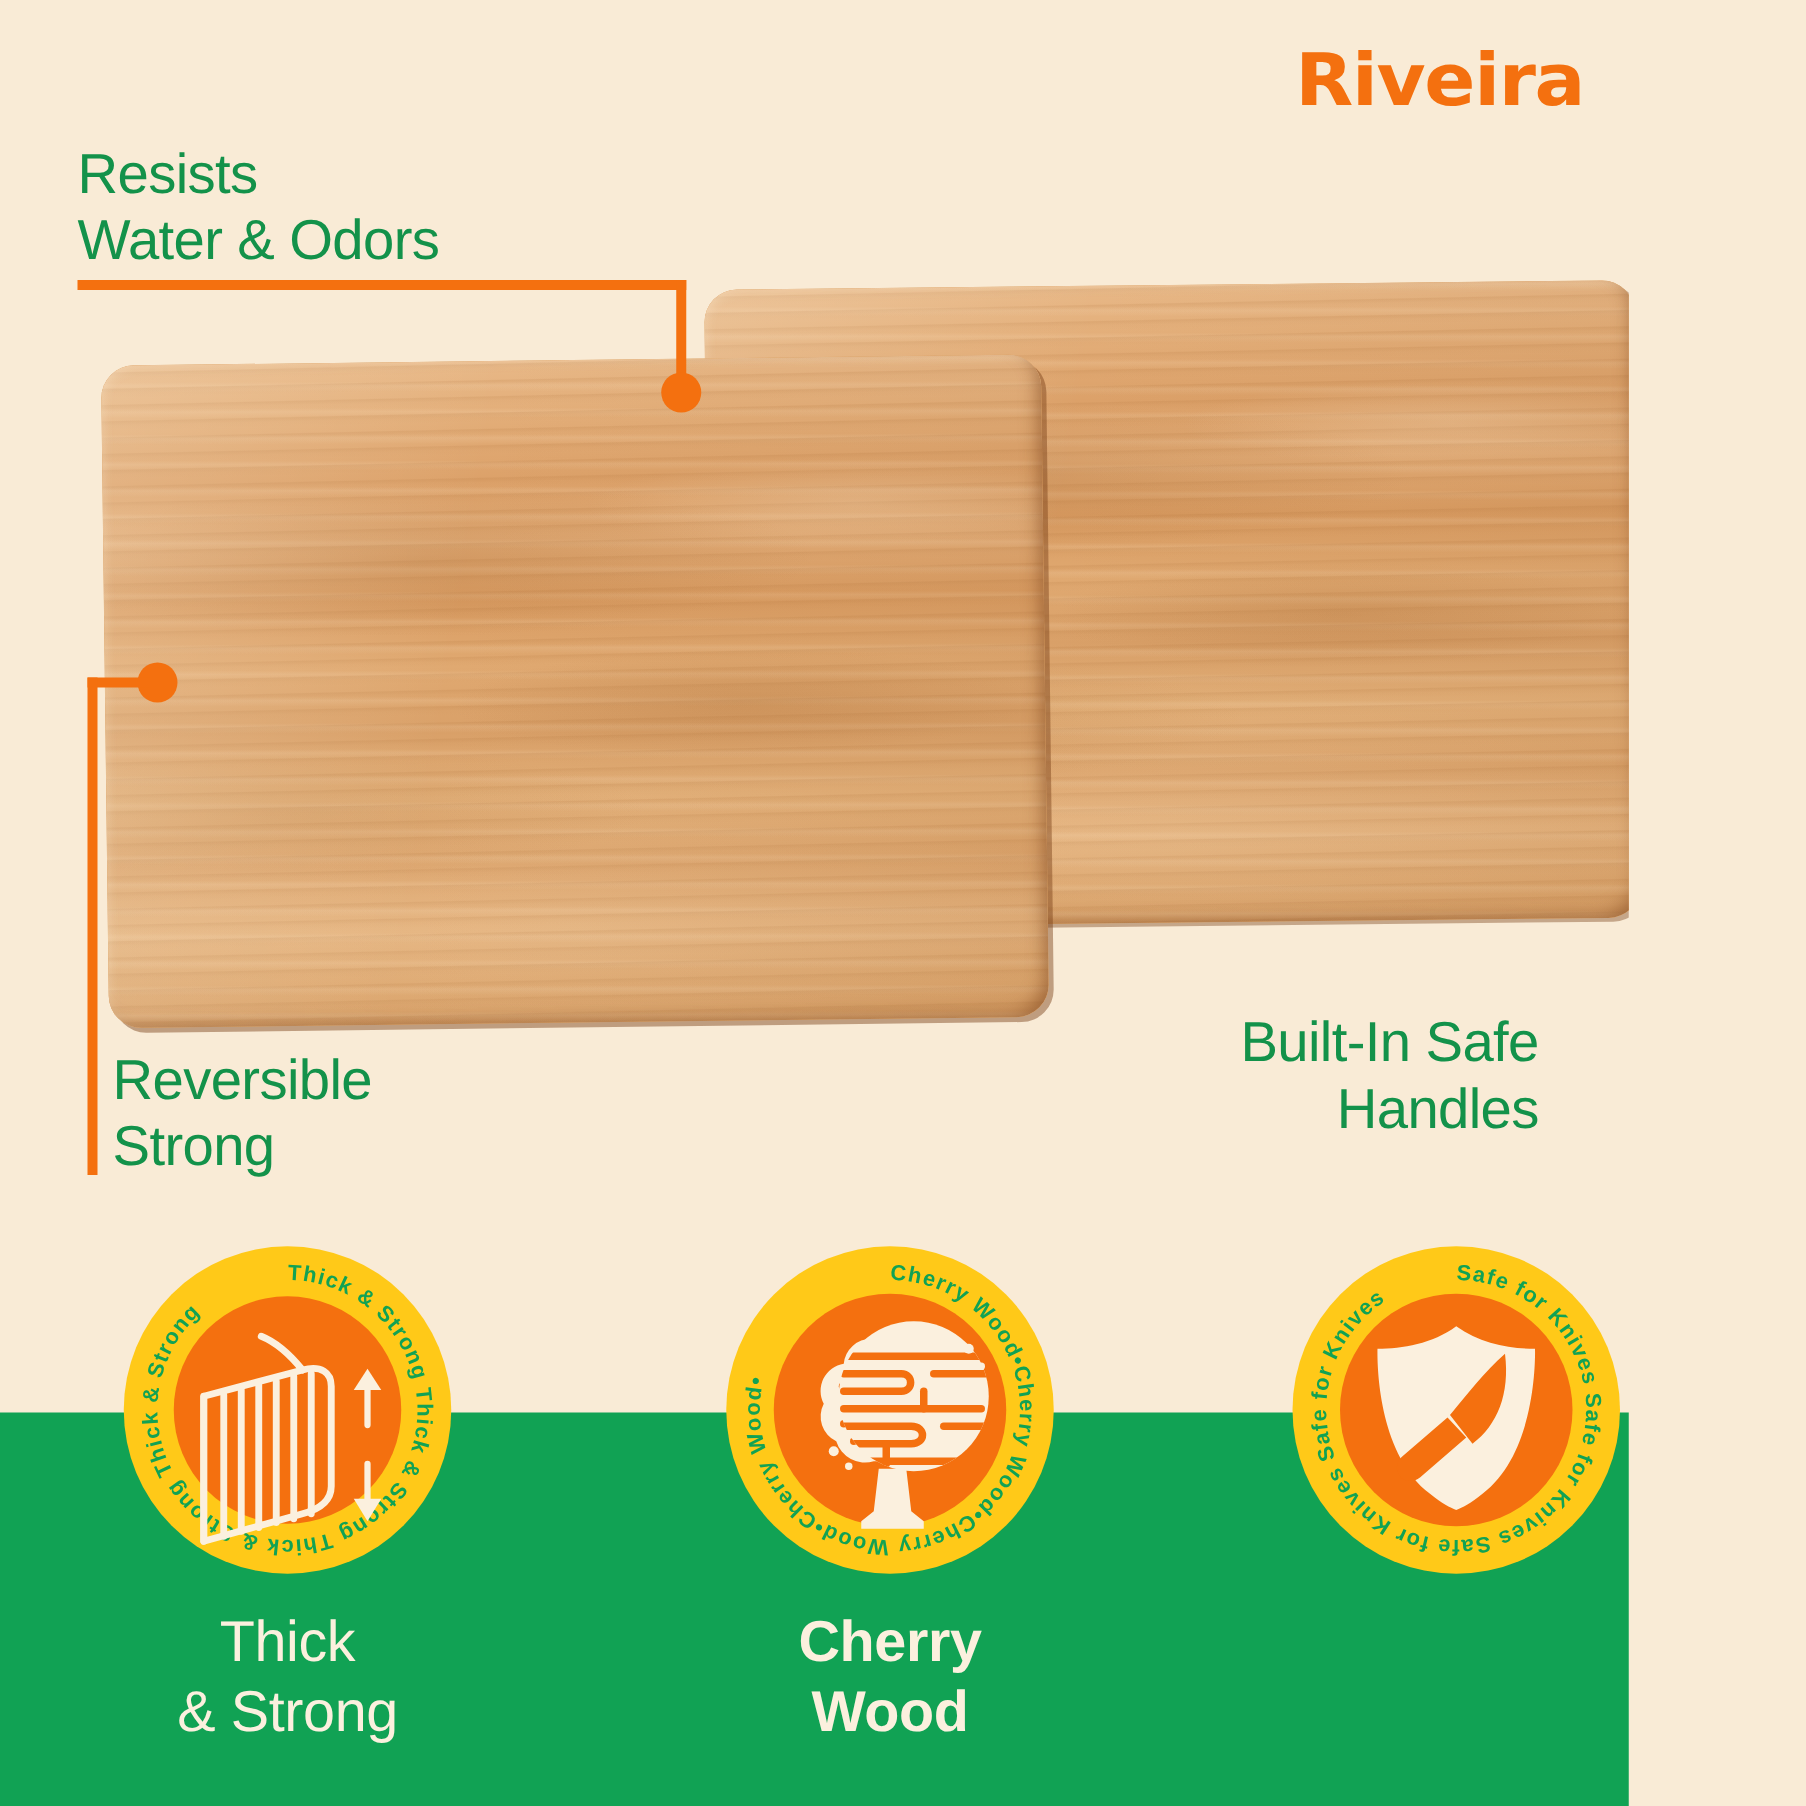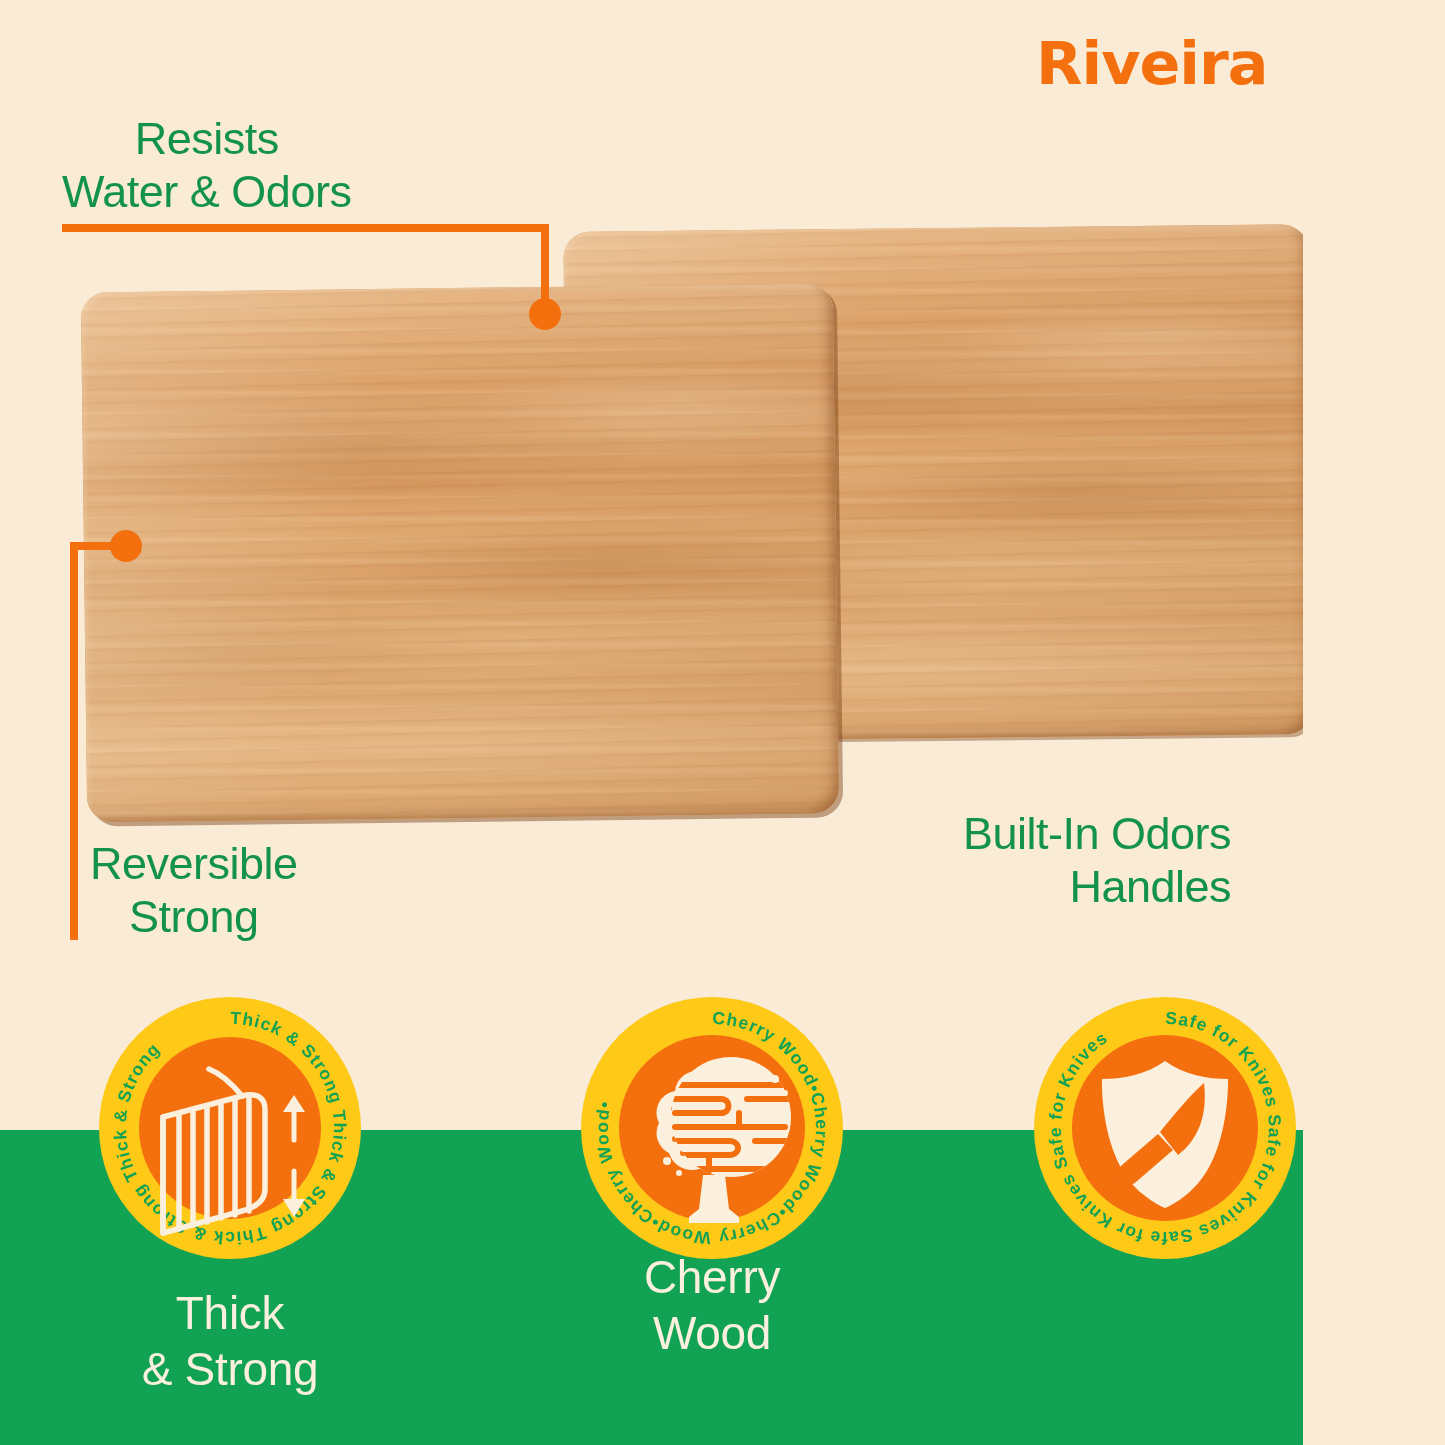--- a/index.html
+++ b/index.html
@@ -29,21 +29,20 @@
 
   
   .callout-text{
     position:absolute;
     color:#13924A;
     font-size:45px;
     line-height:1.17;
     font-weight:400;
     letter-spacing:-0.5px;
     white-space:pre-line;
-    text-align:center;
   }
   #callout-top{left:62px;top:113px;}
   #callout-left{left:90px;top:838px;}
   #callout-right{right:72px;top:808px;text-align:right;}
 
   
   .line{position:absolute;background:#F4700F;}
   .dot{position:absolute;background:#F4700F;border-radius:50%;}
 
   
@@ -142,21 +141,21 @@
     position:absolute;
     color:#FBF0DE;
     font-size:46px;
     line-height:1.22;
     text-align:center;
     white-space:pre-line;
     font-weight:400;
     letter-spacing:-0.3px;
   }
   #caption-1{left:60px;top:1285px;width:340px;text-align:center;}
-  #caption-2{left:542px;top:1249px;width:340px;}
+  #caption-2{left:542px;top:1285px;width:340px;font-weight:bold;}
   #caption-3{left:995px;top:1285px;width:340px;}
 </style>
 </head>
 <body>
 
 <div id="stage">
 
   <div class="green-band"></div>
 
   <div class="brand">Riveira</div>
@@ -185,21 +184,21 @@
 
   <div class="dot" id="left-dot"></div>
   <div class="line" id="left-horz"></div>
   <div class="line" id="left-vert"></div>
   <div class="callout-text" id="callout-left">Reversible
 Strong</div>
 
   <div class="dot" id="right-dot"></div>
   <div class="line" id="right-horz"></div>
   <div class="line" id="right-vert"></div>
-  <div class="callout-text" id="callout-right">Built-In Odors
+  <div class="callout-text" id="callout-right">Built-In Safe
 Handles</div>
 
   <div class="badge" id="badge-1">
     <svg viewBox="0 0 266 266" xmlns="http://www.w3.org/2000/svg">
       <defs>
         <path id="ringpath1" d="M133,133 m0,-104 a104,104 0 1,1 -0.1,0" fill="none"></path>
       </defs>
       <circle cx="133" cy="133" r="131" fill="#FFC918"></circle>
       <circle cx="133" cy="133" r="91" fill="#F4700F"></circle>
       <text class="ring-text">

